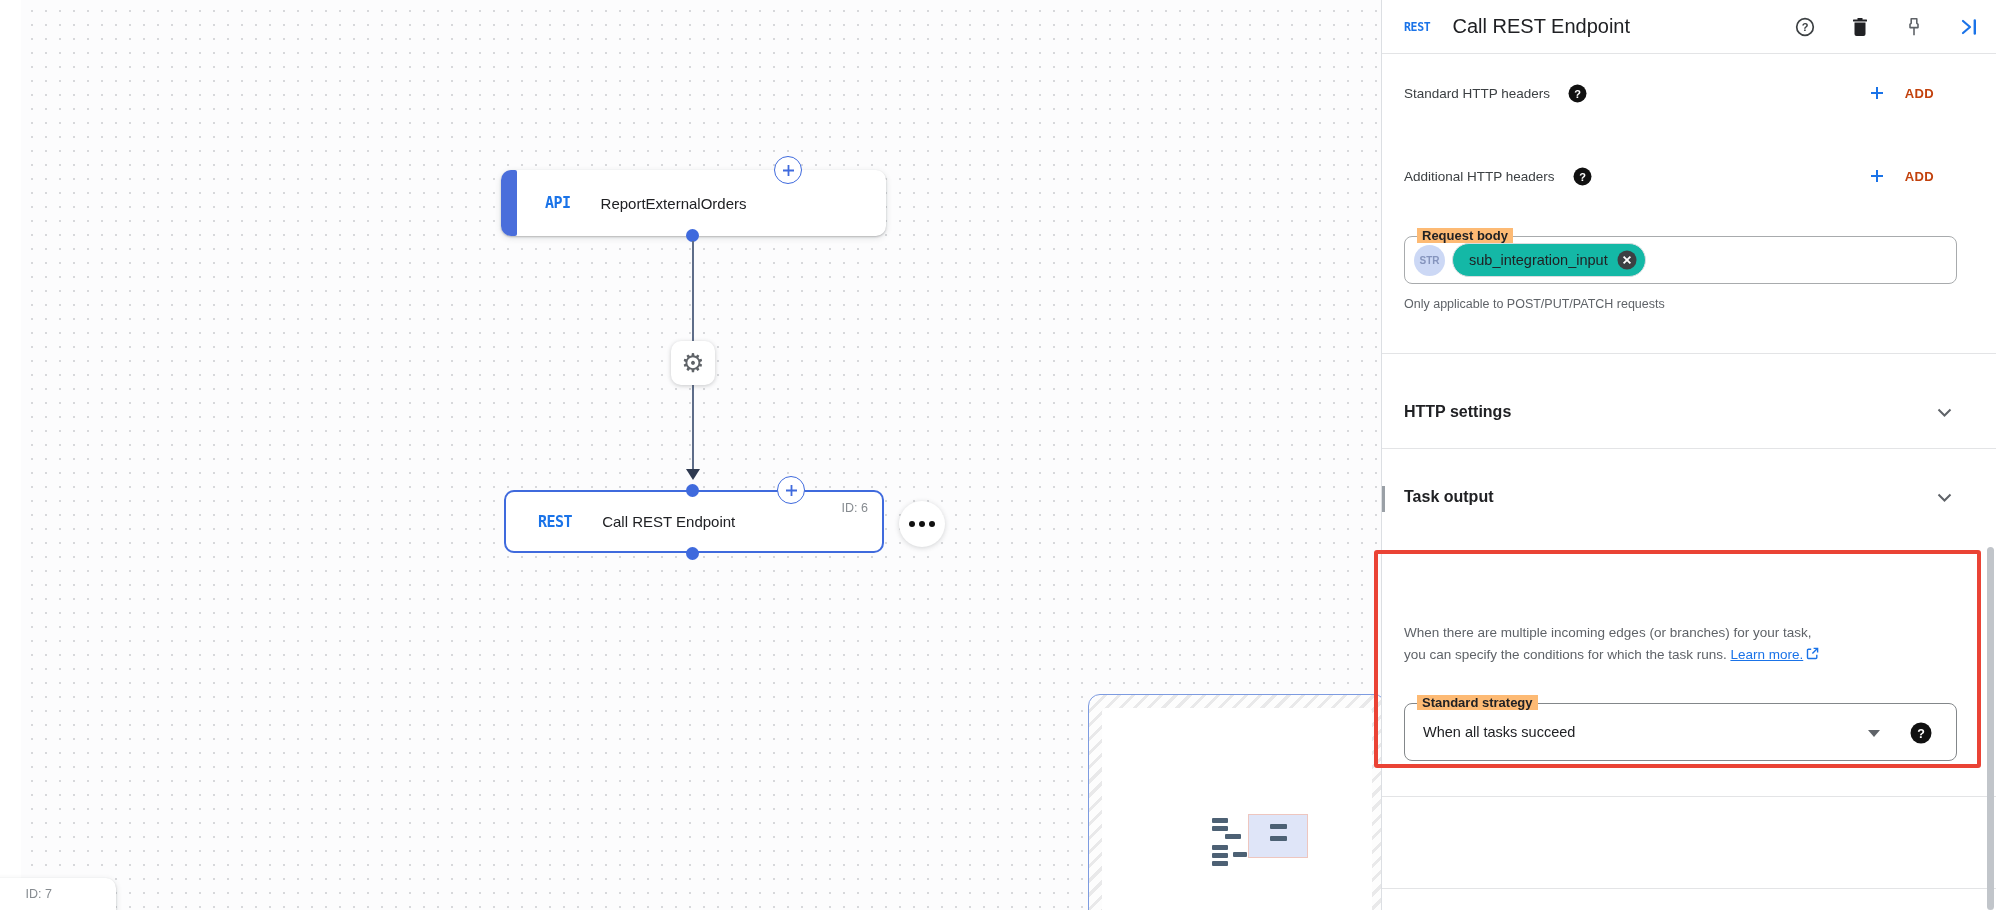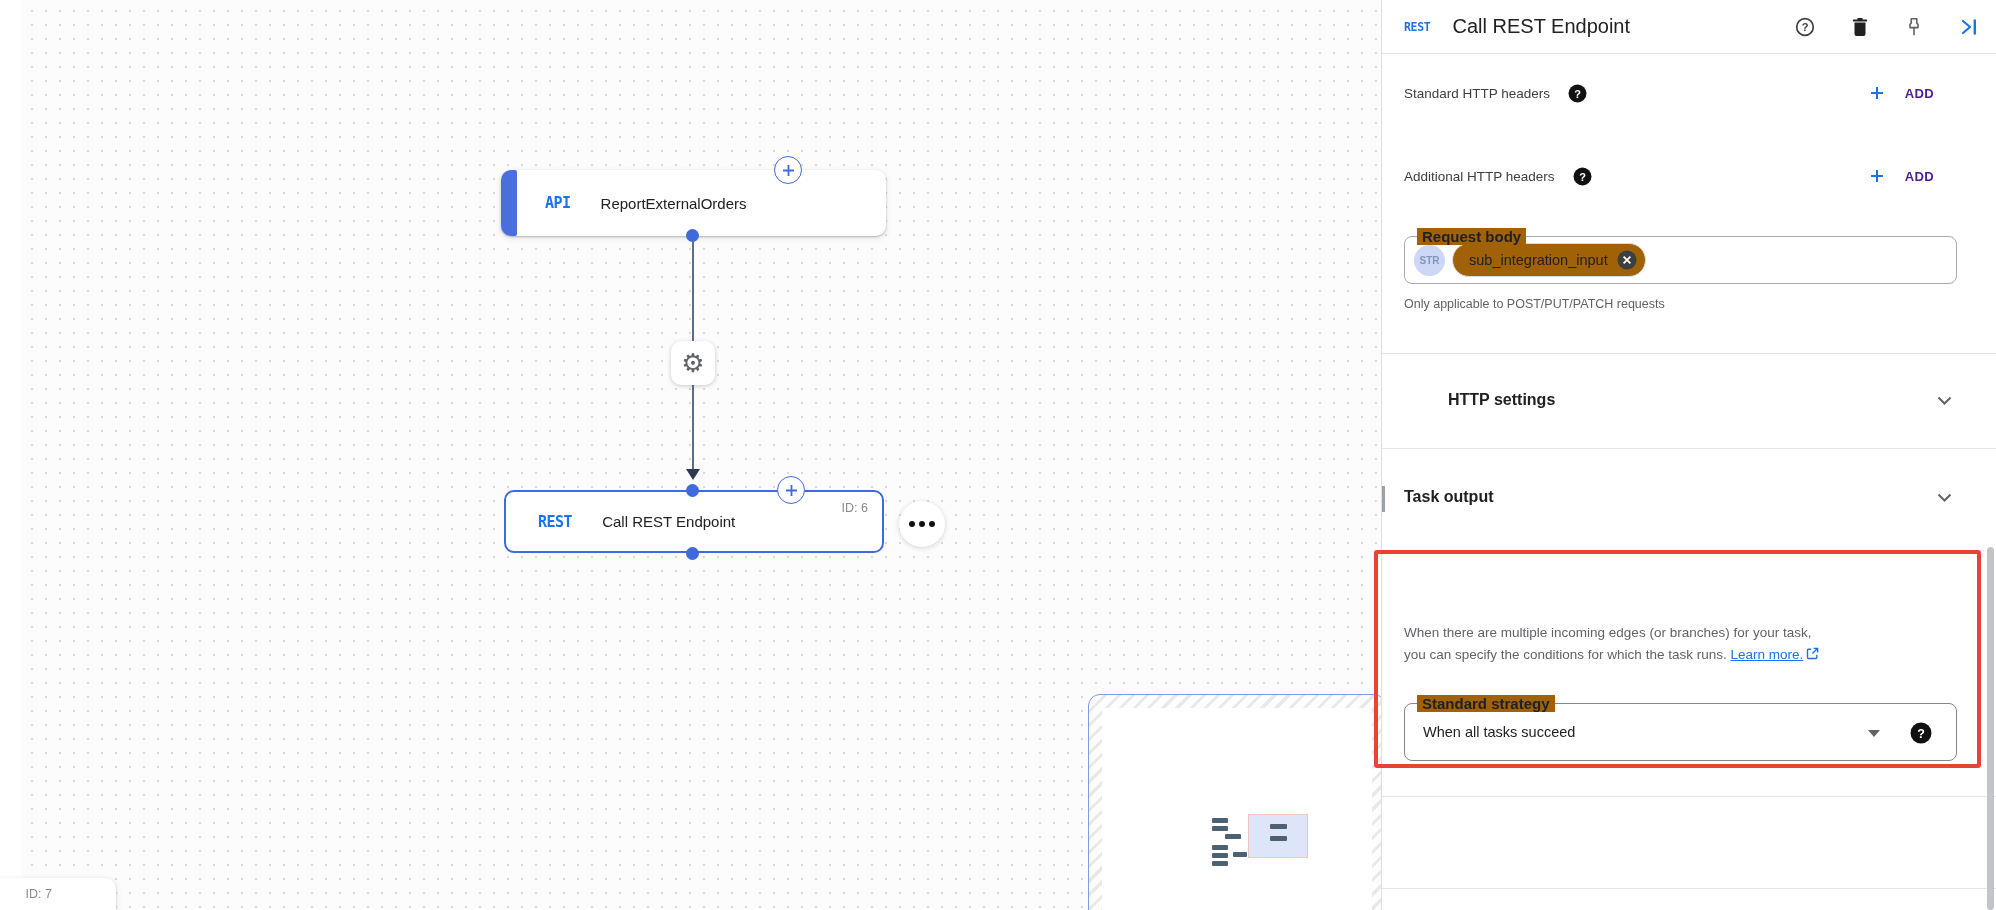--- a/index.html
+++ b/index.html
@@ -69,38 +69,38 @@
   .p-header-icons { position:absolute; right:16px; top:0; height:53px; display:flex; align-items:center; gap:34px; }
   .icon-btn { display:flex; align-items:center; justify-content:center; }
 
   .hr { position:absolute; left:0; right:0; height:1px; background:#e3e4e6; }
   .hr1 { top:53px; } .hr2 { top:353px; } .hr3 { top:448px; } .hr4 { top:796px; } .hr5 { top:888px; }
 
   .p-row { position:absolute; left:22px; right:62px; height:40px; display:flex; align-items:center; }
   .p-row-1 { top:73px; } .p-row-2 { top:156px; }
   .p-row-label { font-size:13.5px; color:#3c4043; }
   .help-filled { margin-left:18px; display:flex; }
-  .add-btn { margin-left:auto; display:flex; align-items:center; gap:21px; color:#4c1d95;
+  .add-btn { margin-left:auto; display:flex; align-items:center; gap:21px; color:#c2410c;
     font-size:13px; font-weight:bold; letter-spacing:0.4px;justify-content:center; }
 
   .outlined-field { position:absolute; left:22px; border:1px solid #a8abad; border-radius:8px; background:#fff; }
-  .float-label { position:absolute; top:-9px; left:12px; background:#a16207; padding:0 5px;
-    font-size:15px; font-weight:bold; color:#202124; white-space:nowrap; }
+  .float-label { position:absolute; top:-9px; left:12px; background:#fdba74; padding:0 5px;
+    font-size:13px; font-weight:bold; color:#202124; white-space:nowrap; }
   .rb-field { top:236px; width:553px; height:48px; display:flex; align-items:center; padding-left:9px; gap:7px; }
   .type-badge { width:31px; height:31px; border-radius:50%; background:#ccd8f5; color:#8594bd;
     font-size:10px; font-weight:bold; display:flex; align-items:center; justify-content:center; }
   .var-chip { height:34px; border:1px solid #dadce0; border-radius:17px; display:flex; align-items:center;
-    padding:0 8px 0 16px; gap:9px; background:#a16207; }
+    padding:0 8px 0 16px; gap:9px; background:#14b8a6; }
   .var-chip-text { font-size:14.5px; color:#202124; }
   .helper-text { position:absolute; left:22px; top:297px; font-size:12.5px; color:#5f6368; }
 
   .section-row { position:absolute; left:22px; right:44px; height:32px; display:flex; align-items:center; }
   .section-title { font-size:16px; font-weight:600; color:#202124; }
   .section-chevron { margin-left:auto; display:flex; }
-  .sec-http { top:384px;margin-left:44px; } .sec-task { top:481px; } .sec-exec-head { top:577px; } .sec-policy { top:826px; }
+  .sec-http { top:396px; } .sec-task { top:481px; } .sec-exec-head { top:577px; } .sec-policy { top:826px; }
 
   .left-scroll-mark { position:absolute; left:0; top:486px; width:3px; height:26px; background:#9aa0a6; }
 
   .exec-para { position:absolute; left:22px; top:622px; width:566px; font-size:13.5px; line-height:22px; color:#5f6368; }
   .learn-link { color:#1a73e8; text-decoration:underline; cursor:pointer; }
   .ext-icon { display:inline-block; vertical-align:-1px; margin-left:3px; }
 
   .dd-field { top:703px; width:553px; height:58px; border-color:#83878a; display:flex; align-items:center; padding-left:18px; }
   .dd-value { font-size:14.5px; color:#202124; }
   .dd-caret { position:absolute; right:76px; top:26px; width:0; height:0;

